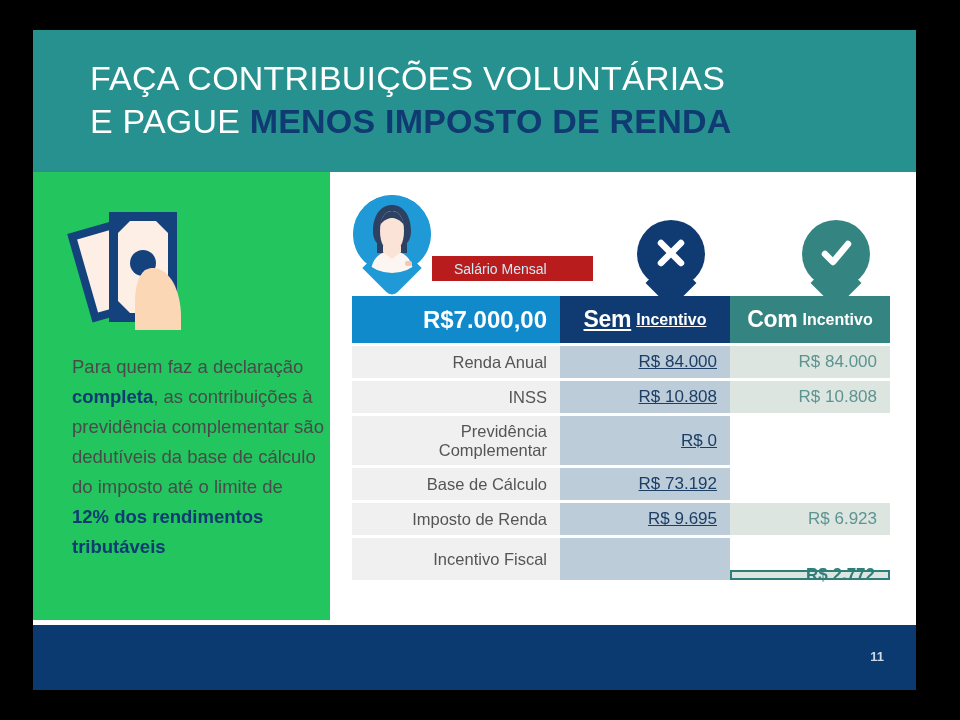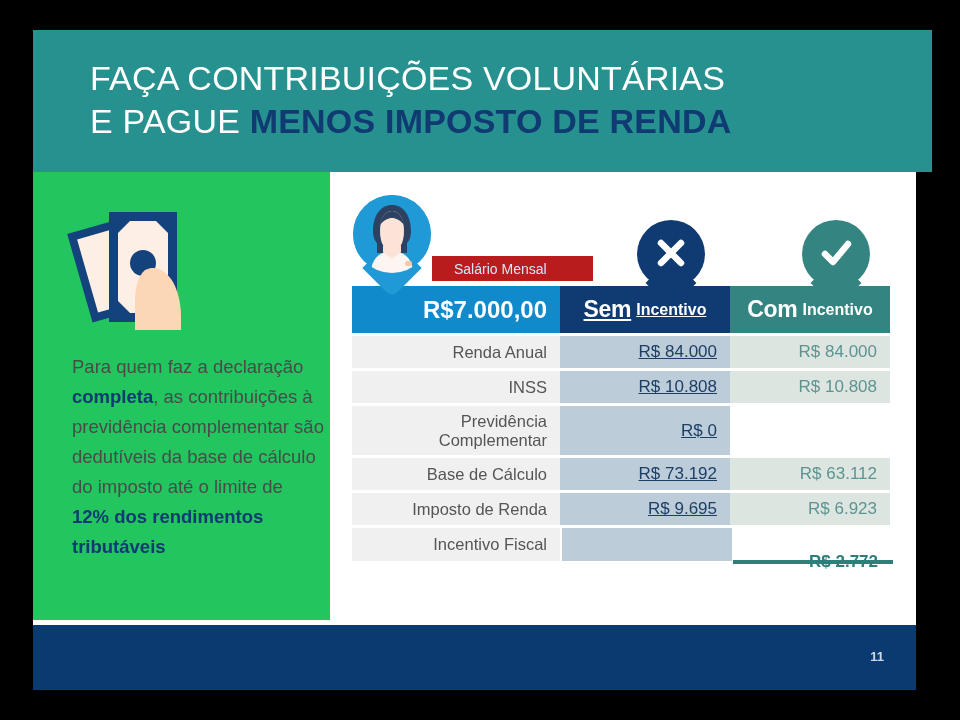--- a/index.html
+++ b/index.html
@@ -22,21 +22,20 @@
   }
 
   
   .header {
     position: absolute;
     left: 0;
     top: 0;
     width: 883px;
     height: 142px;
     background: #27918f;
-    padding-left: 16px;
   }
   .title {
     position: absolute;
     left: 57px;
     top: 27px;
     width: 800px;
     line-height: 43px;
     font-size: 34px;
     letter-spacing: 0.2px;
     color: #ffffff;
@@ -75,21 +74,21 @@
   }
   .left-text b {
     color: #0f3b72;
     font-weight: bold;
   }
 
   
   .table {
     position: absolute;
     left: 319px;
-    top: 256px;
+    top: 266px;
     width: 541px;
   }
   .trow {
     display: flex;
     width: 541px;
     margin-bottom: 3px;
   }
   .c-label {
     width: 208px;
     box-sizing: border-box;
@@ -168,21 +167,21 @@
   }
   .brow .c-sem.bold,
   .brow .c-com.bold { font-weight: bold; }
   .brow .c-com.bold { color: #2e7e7a; }
   .brow .c-com.boxed {
     border: 2px solid #2e7e7a;
     color: #2e7e7a;
     font-weight: bold;
     margin-top: 32px;
   }
-  .lastrow { height: 33px; justify-content: space-between; }
+  .lastrow { height: 42px; }
 
   
   .salary-band {
     position: absolute;
     left: 399px;
     top: 226px;
     width: 161px;
     height: 25px;
     background: #b91c1c;
     color: #cfeaf8;
@@ -348,21 +347,20 @@
           <div class="c-sem">R$ 10.808</div>
           <div class="c-com">R$ 10.808</div>
         </div>
         <div class="trow brow tall">
           <div class="c-label">Previdência Complementar</div>
           <div class="c-sem">R$ 0</div>
         </div>
         <div class="trow brow">
           <div class="c-label">Base de Cálculo</div>
           <div class="c-sem">R$ 73.192</div>
-          <div class="c-com">R$ 63.112</div>
         </div>
         <div class="trow brow">
           <div class="c-label">Imposto de Renda</div>
           <div class="c-sem">R$ 9.695</div>
           <div class="c-com">R$ 6.923</div>
         </div>
         <div class="trow brow lastrow">
           <div class="c-label">Incentivo Fiscal</div>
           <div class="c-sem"></div>
           <div class="c-com bold boxed">R$ 2.772</div>

